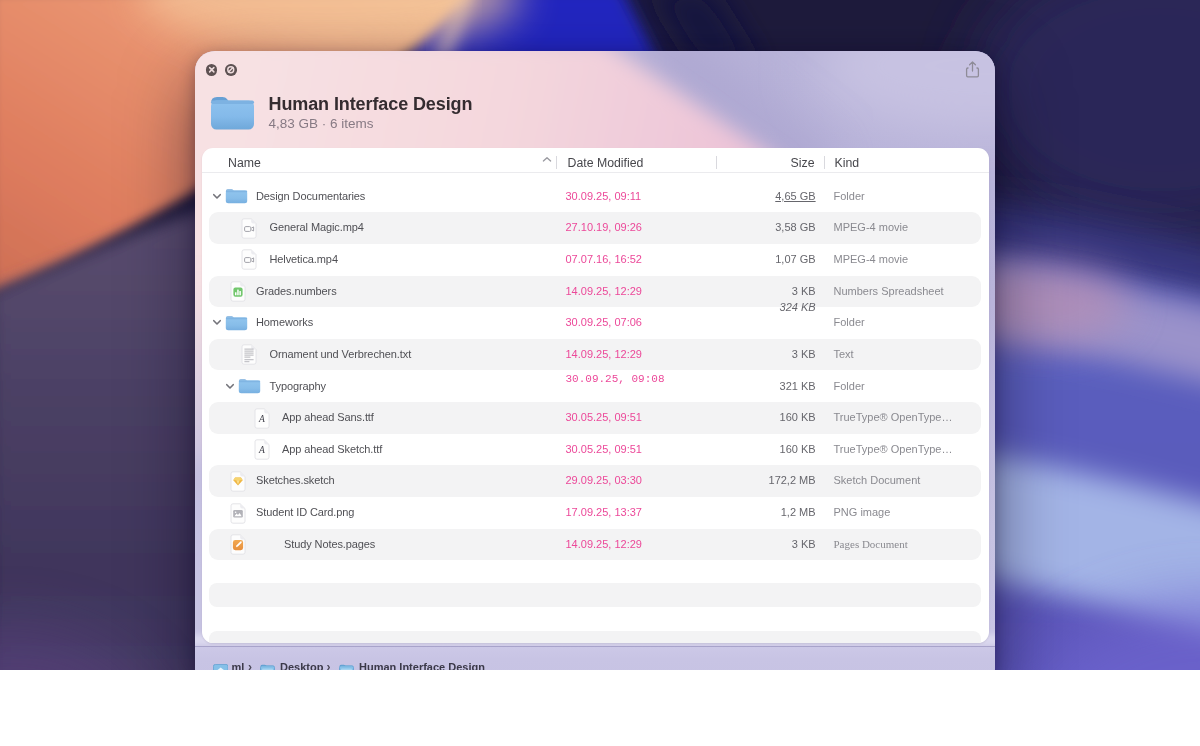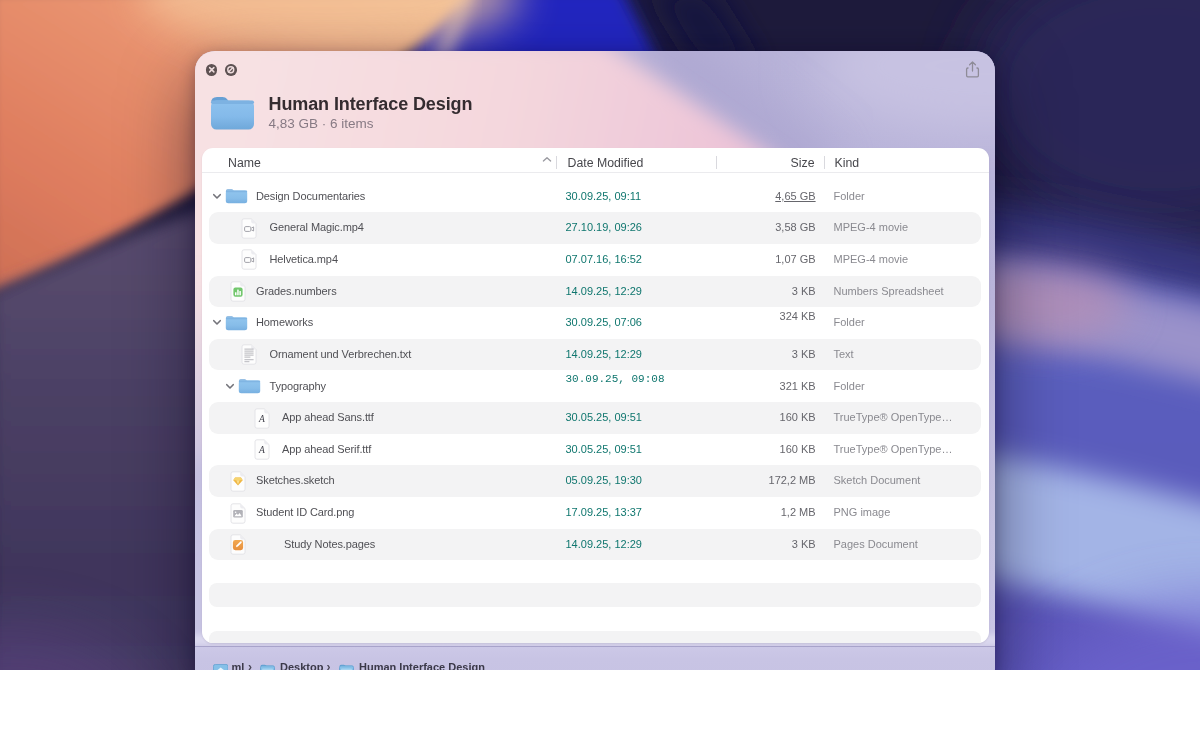--- a/index.html
+++ b/index.html
@@ -21,21 +21,21 @@
   #panel{position:absolute;left:6.5px;top:96.5px;width:787px;height:495.5px;background:#fff;
     border-radius:11px;overflow:hidden;box-shadow:0 1px 2px rgba(40,30,60,.10);}
   
   #colhead{position:absolute;left:0;top:0;width:787px;height:24.5px;border-bottom:1px solid #ebebee;}
   .ch{position:absolute;top:8px;font-size:12.3px;font-weight:500;color:#47474c;}
   .sep{position:absolute;top:8px;width:1px;height:13px;background:#d9d9de;}
   
   .stripe{position:absolute;left:7.2px;width:772.6px;height:31.65px;background:#f3f3f4;border-radius:9px;}
   .cell{position:absolute;height:31.65px;line-height:31.65px;font-size:11px;white-space:nowrap;}
   .nm{color:#505055;letter-spacing:-.1px;}
-  .dt{color:#0f766e;left:364px;}
+  .dt{color:#ec4899;left:364px;}
   .sz{color:#66666c;right:172.9px;text-align:right;}
   .kd{color:#8a8a90;left:632px;}
   .chev{position:absolute;width:10px;height:31.65px;}
   .icon{position:absolute;}
   #pathbar{position:absolute;left:0;top:595px;width:800px;height:41px;border-radius:0 0 20px 20px;
     background:linear-gradient(180deg,#ccc8e7 0%,#c8c4e4 30%,#c6c2e3 100%);
     border-top:1px solid rgba(122,114,162,.38);}
   .pb{position:absolute;top:0;height:41px;line-height:41px;font-size:11px;color:#3b3949;font-weight:bold;}
   .pbsep{color:#4c4959;font-size:12px;}
 </style>
@@ -254,21 +254,21 @@
       <svg class="chev" style="left:10px;top:159.70px;" width="10" height="31.65" viewBox="0 0 10 31.65">
             <path d="M1.8 13.7 L5 17 L8.2 13.7" fill="none" stroke="#73737a" stroke-width="1.6" stroke-linecap="round" stroke-linejoin="round"></path>
           </svg>
       <div class="icon" style="left:23px;top:167.00px;"><svg width="23" height="16" viewBox="0 0 23 16">
               <path d="M0.8 3 Q0.8 1.2 2.6 1.2 L6.6 1.2 Q7.7 1.2 8.3 2 L8.9 2.8 L0.8 2.8 Z" fill="#78acdc"></path>
               <rect x="0.8" y="2.6" width="21.4" height="12.7" rx="2.5" fill="url(#lfg)"></rect>
               <rect x="0.8" y="2.6" width="21.4" height="1.7" rx="0.85" fill="#80b5e3"></rect>
             </svg></div>
       <div class="cell nm" style="left:54.5px;top:159.70px;">Homeworks</div>
       <div class="cell dt" style="top:159.70px;">30.09.25, 07:06</div>
-      <div class="cell sz" style="top:153px;left:auto;">324 KB</div>
+      <div class="cell sz" style="top:144px;left:auto;font-style:italic;">324 KB</div>
       <div class="cell kd" style="top:159.70px;">Folder</div>
       <div class="stripe" style="top:191.35px;"></div>
       <div class="icon" style="left:39px;top:196.75px;"><svg width="16" height="21" viewBox="0 0 16 21">
               <path d="M1 2.8 Q1 0.8 3 0.8 L10.2 0.8 L15 5.6 L15 18.2 Q15 20.2 13 20.2 L3 20.2 Q1 20.2 1 18.2 Z" fill="#fdfdfd" stroke="#e1e1e5" stroke-width="0.9"></path>
               <path d="M10.2 0.8 L10.2 3.6 Q10.2 5.6 12.2 5.6 L15 5.6 Z" fill="#ececf0"></path>
               <g fill="#b6b6bc">
                 <rect x="3.4" y="4.6" width="9.2" height="1"></rect>
                 <rect x="3.4" y="6.6" width="9.2" height="1"></rect>
                 <rect x="3.4" y="8.6" width="9.2" height="1"></rect>
                 <rect x="3.4" y="10.6" width="9.2" height="1"></rect>
@@ -301,34 +301,34 @@
             </svg></div>
       <div class="cell nm" style="left:80.5px;top:254.65px;">App ahead Sans.ttf</div>
       <div class="cell dt" style="top:254.65px;">30.05.25, 09:51</div>
       <div class="cell sz" style="top:254.65px;left:auto;">160 KB</div>
       <div class="cell kd" style="top:254.65px;">TrueType® OpenType…</div>
       <div class="icon" style="left:52px;top:291.70px;"><svg width="16" height="21" viewBox="0 0 16 21">
               <path d="M1 2.8 Q1 0.8 3 0.8 L10.2 0.8 L15 5.6 L15 18.2 Q15 20.2 13 20.2 L3 20.2 Q1 20.2 1 18.2 Z" fill="#fdfdfd" stroke="#e1e1e5" stroke-width="0.9"></path>
               <path d="M10.2 0.8 L10.2 3.6 Q10.2 5.6 12.2 5.6 L15 5.6 Z" fill="#ececf0"></path>
               <text x="8" y="13.6" text-anchor="middle" font-family="Liberation Serif" font-style="italic" font-size="9.5" fill="#3f3f49">A</text>
             </svg></div>
-      <div class="cell nm" style="left:80.5px;top:286.30px;">App ahead Serif.ttf</div>
+      <div class="cell nm" style="left:80.5px;top:286.30px;">App ahead Sketch.ttf</div>
       <div class="cell dt" style="top:286.30px;">30.05.25, 09:51</div>
       <div class="cell sz" style="top:286.30px;left:auto;">160 KB</div>
       <div class="cell kd" style="top:286.30px;">TrueType® OpenType…</div>
       <div class="stripe" style="top:317.95px;"></div>
       <div class="icon" style="left:28.5px;top:323.35px;"><svg width="16" height="21" viewBox="0 0 16 21">
               <path d="M1 2.8 Q1 0.8 3 0.8 L10.2 0.8 L15 5.6 L15 18.2 Q15 20.2 13 20.2 L3 20.2 Q1 20.2 1 18.2 Z" fill="#fdfdfd" stroke="#e1e1e5" stroke-width="0.9"></path>
               <path d="M10.2 0.8 L10.2 3.6 Q10.2 5.6 12.2 5.6 L15 5.6 Z" fill="#ececf0"></path>
               <path d="M5.1 6.4 L10.9 6.4 L12.7 9.2 L8 14.6 L3.3 9.2 Z" fill="#efb542"></path>
               <path d="M5.1 6.4 L10.9 6.4 L12.7 9.2 L3.3 9.2 Z" fill="#f6d470"></path>
               <path d="M6.3 9.2 L9.7 9.2 L8 13.6 Z" fill="#f9dd8a"></path>
             </svg></div>
       <div class="cell nm" style="left:54.5px;top:317.95px;">Sketches.sketch</div>
-      <div class="cell dt" style="top:317.95px;">05.09.25, 19:30</div>
+      <div class="cell dt" style="top:317.95px;">29.09.25, 03:30</div>
       <div class="cell sz" style="top:317.95px;left:auto;">172,2 MB</div>
       <div class="cell kd" style="top:317.95px;">Sketch Document</div>
       <div class="icon" style="left:28.5px;top:355.00px;"><svg width="16" height="21" viewBox="0 0 16 21">
               <path d="M1 2.8 Q1 0.8 3 0.8 L10.2 0.8 L15 5.6 L15 18.2 Q15 20.2 13 20.2 L3 20.2 Q1 20.2 1 18.2 Z" fill="#fdfdfd" stroke="#e1e1e5" stroke-width="0.9"></path>
               <path d="M10.2 0.8 L10.2 3.6 Q10.2 5.6 12.2 5.6 L15 5.6 Z" fill="#ececf0"></path>
               <rect x="3.2" y="7" width="9.6" height="7.6" rx="1.3" fill="#b2b2b8"></rect>
               <path d="M4.4 13.2 L6.6 10.6 L8 12.1 L9.6 10 L11.7 13.2 Z" fill="#fff"></path>
               <circle cx="5.6" cy="9.2" r="0.8" fill="#fff"></circle>
             </svg></div>
       <div class="cell nm" style="left:54.5px;top:349.60px;">Student ID Card.png</div>
@@ -338,21 +338,21 @@
       <div class="stripe" style="top:381.25px;"></div>
       <div class="icon" style="left:28.5px;top:386.65px;"><svg width="16" height="21" viewBox="0 0 16 21">
               <path d="M1 2.8 Q1 0.8 3 0.8 L10.2 0.8 L15 5.6 L15 18.2 Q15 20.2 13 20.2 L3 20.2 Q1 20.2 1 18.2 Z" fill="#fdfdfd" stroke="#e1e1e5" stroke-width="0.9"></path>
               <path d="M10.2 0.8 L10.2 3.6 Q10.2 5.6 12.2 5.6 L15 5.6 Z" fill="#ececf0"></path>
               <rect x="2.9" y="6" width="10.2" height="10.2" rx="2.4" fill="url(#pgo)"></rect>
               <path d="M6 13.2 L6.6 11.2 L10.1 7.7 Q10.9 7 11.5 7.6 Q12.1 8.2 11.4 9 L7.9 12.5 Z" fill="#fff"></path>
             </svg></div>
       <div class="cell nm" style="left:54.5px;top:381.25px;margin-left:28px;">Study Notes.pages</div>
       <div class="cell dt" style="top:381.25px;">14.09.25, 12:29</div>
       <div class="cell sz" style="top:381.25px;left:auto;">3 KB</div>
-      <div class="cell kd" style="top:381.25px;">Pages Document</div>
+      <div class="cell kd" style="top:381.25px;font-family:Liberation Serif, serif;">Pages Document</div>
       <div class="stripe" style="top:435.5px;height:24px;border-radius:8px;"></div>
       <div class="stripe" style="top:483.5px;height:24px;border-radius:8px;"></div>
     </div>
   </div>
 
   <div id="pathbar">
     <div style="position:absolute;left:17.8px;top:14.3px;"><svg width="15.4" height="11.6" viewBox="0 0 15.4 11.6">
             <rect x="0.4" y="0.4" width="14.6" height="10.8" rx="2" fill="#85c0e8" stroke="#5f9fd0" stroke-width="0.8"></rect>
             <path d="M4.3 6.2 L7.7 3.4 L11.1 6.2 L11.1 9 L4.3 9 Z" fill="#eaf5fc"></path>
             <rect x="6.9" y="6.8" width="1.7" height="2.2" fill="#85c0e8"></rect>

